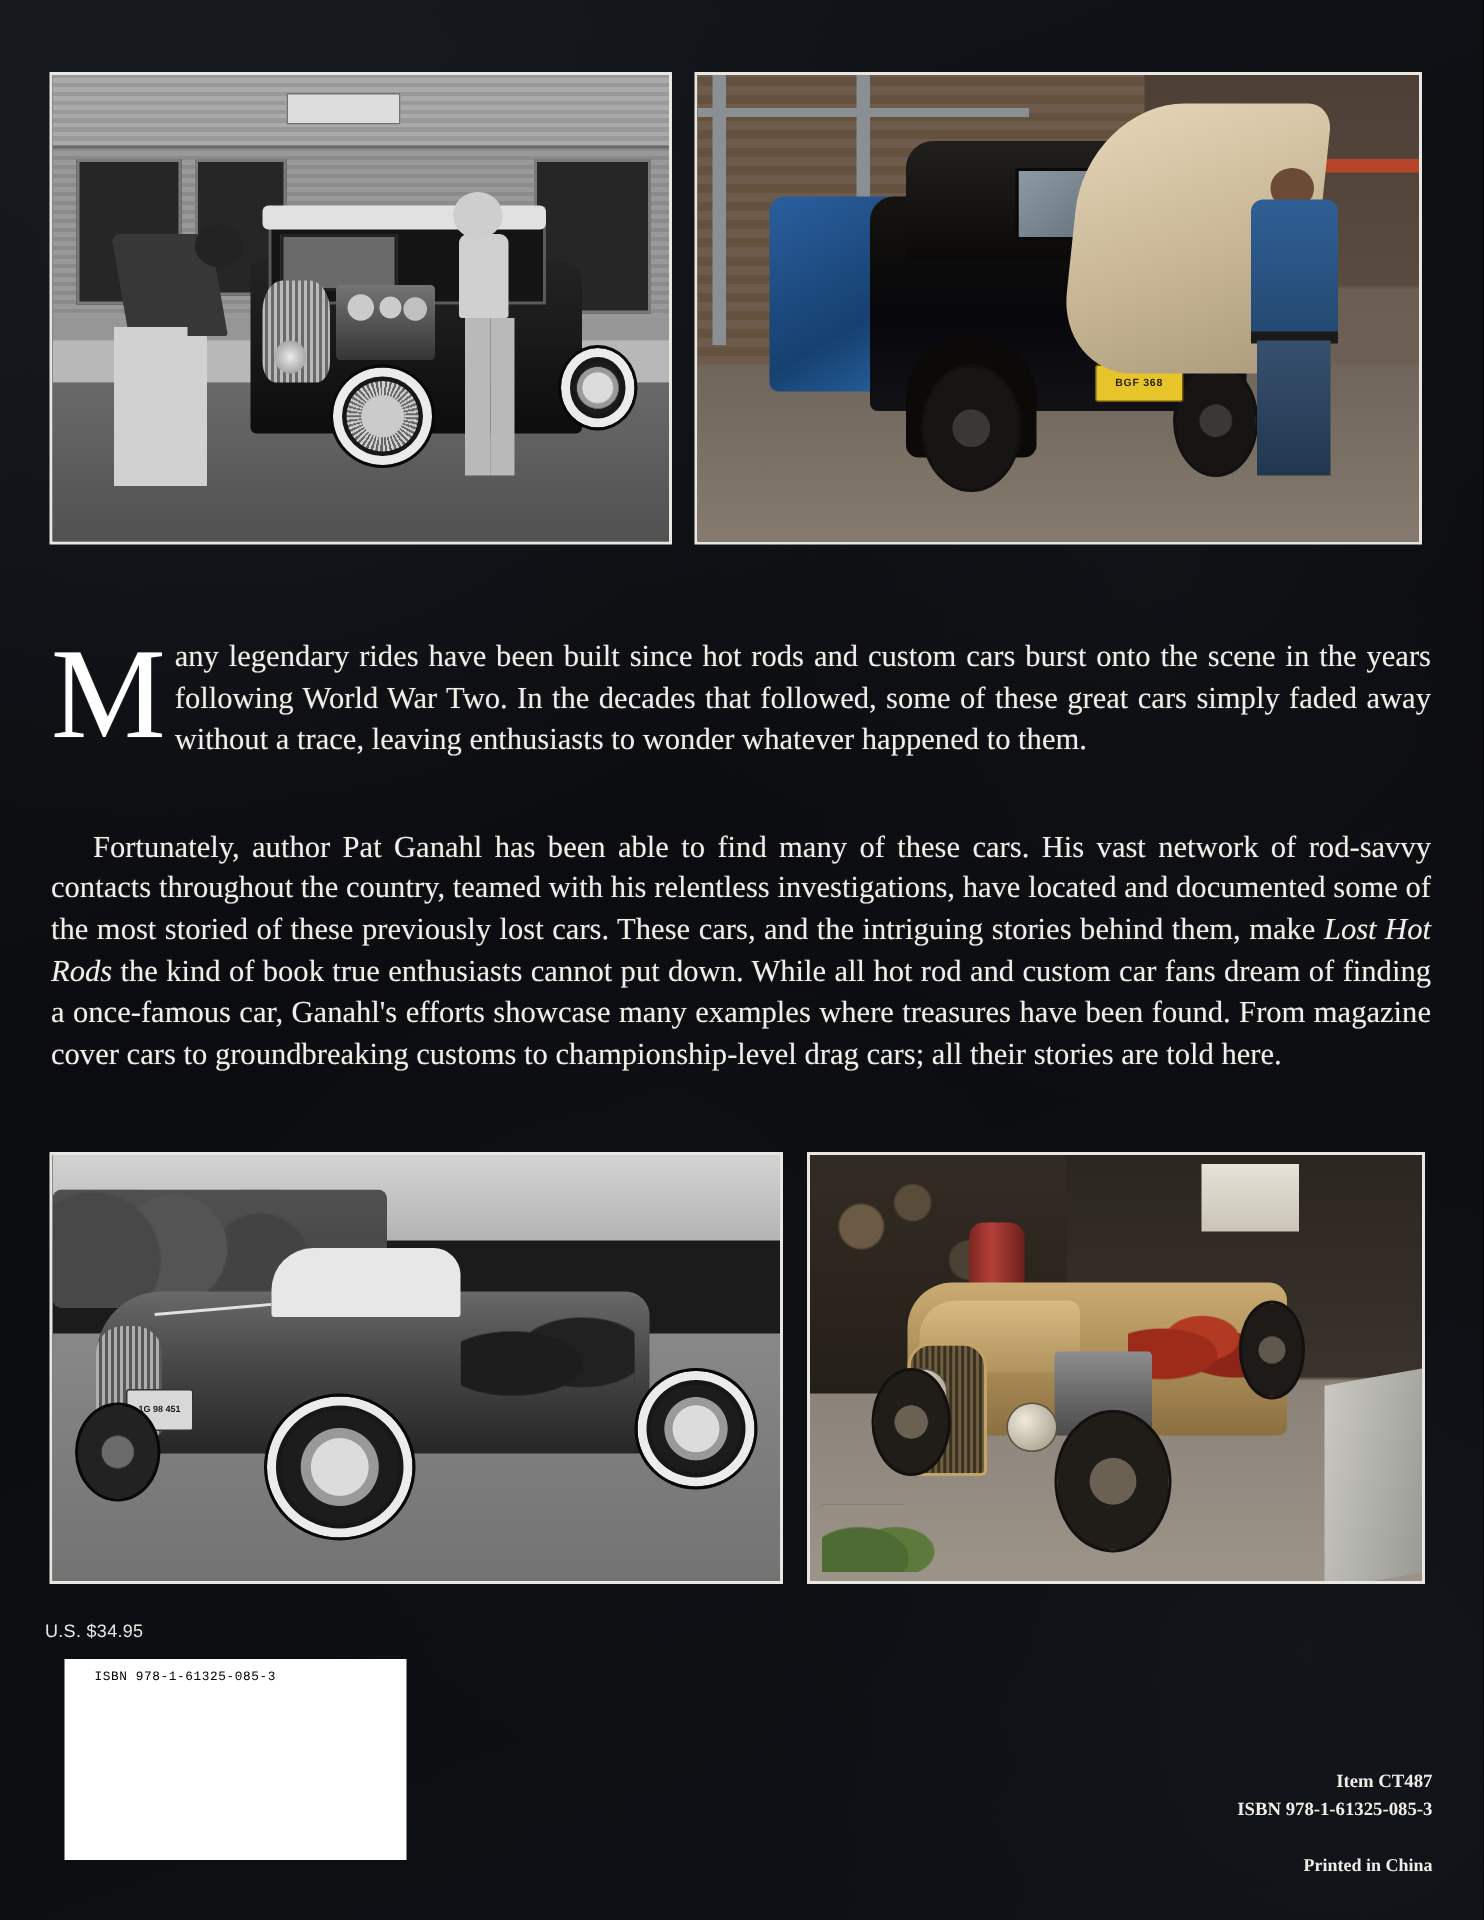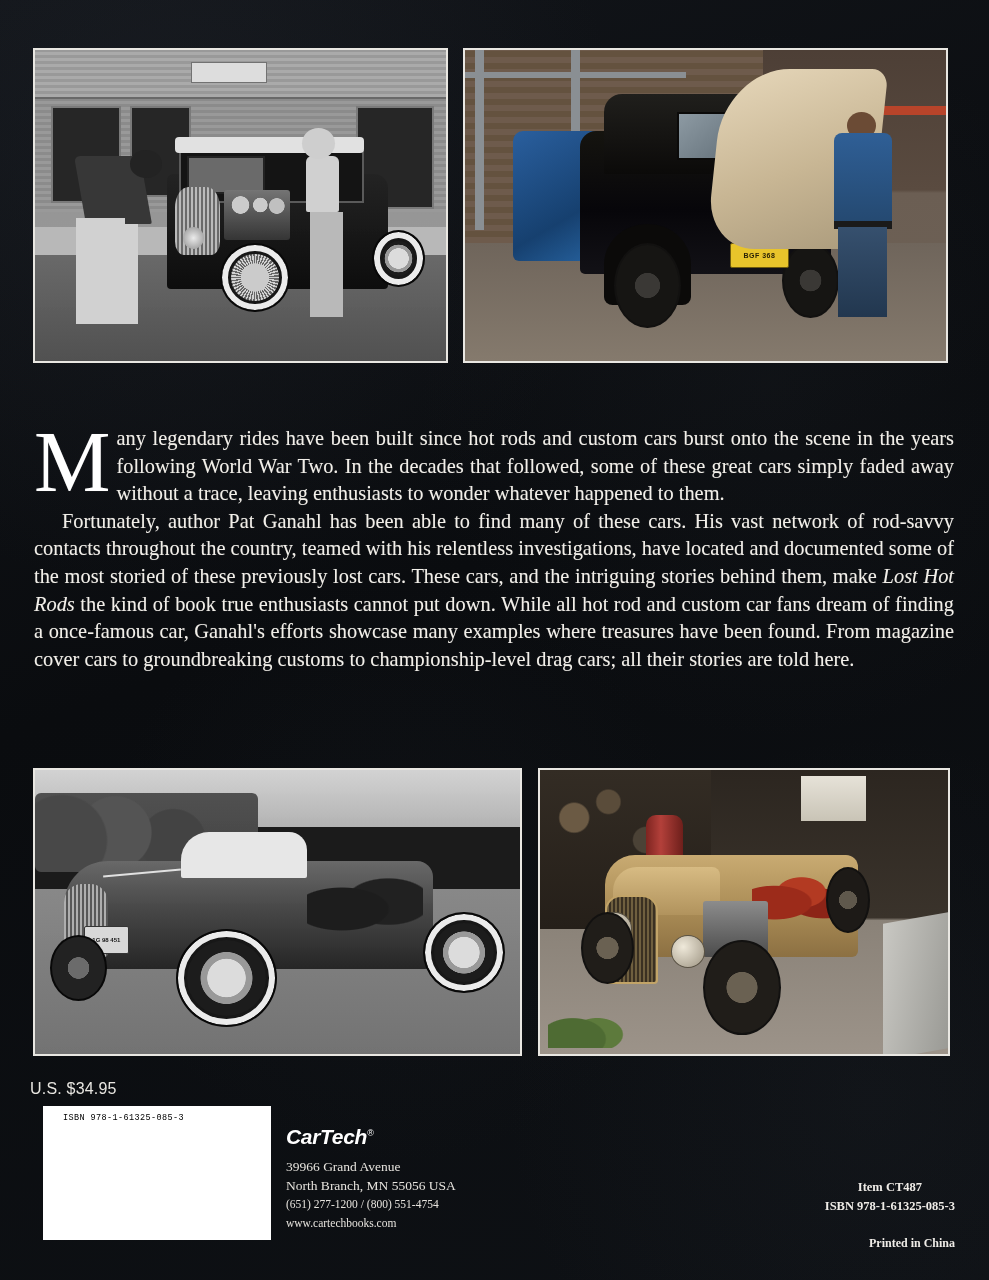--- a/index.html
+++ b/index.html
@@ -318,38 +318,38 @@
     top: 425px;
     width: 920px;
     color: #f2efe9;
     font-family: "Liberation Serif", serif;
     font-size: 20.4px;
     line-height: 27.6px;
     text-align: justify;
     text-shadow: 0 0 1px rgba(255,255,255,.25);
   }
   #blurb p { margin: 0; }
-  #blurb p + p { text-indent: 28px; }
+  #blurb p + p { text-indent: 28px; margin-top: 44px; }
   .dropcap {
     float: left;
     font-family: "Liberation Serif", serif;
     font-size: 86px;
     line-height: 66px;
     padding: 4px 6px 0 0;
     color: #ffffff;
     font-weight: 400;
   }
   .title-italic { font-style: italic; }
 
   
   #price {
     position:absolute; left:30px; top:1080px;
     color:#e8e6e1;
     font-family:"Liberation Sans", sans-serif;
-    font-size:16px; letter-spacing:.2px;
+    font-size:12px; letter-spacing:.2px;
   }
   #barcode {
     position:absolute; left:43px; top:1106px;
     width:228px; height:134px;
     background:#fff;
     box-sizing:border-box;
     padding:6px 6px 4px 6px;
   }
   .bc-isbn {
     font-family:"Liberation Mono", monospace;
@@ -394,21 +394,21 @@
     margin-bottom:8px;
   }
   #brand sup { font-size:9px; vertical-align:super; font-style:normal; font-weight:400; }
   .pub-line {
     font-family:"Liberation Serif", serif;
     font-size:13.5px; line-height:19px; color:#e6e3dd;
   }
   .pub-line.small { font-size:11.5px; }
   #itemblock {
     position:absolute; right:34px; top:1178px;
-    text-align:center; color:#efece7;
+    text-align:right; color:#efece7;
     font-family:"Liberation Serif", serif;
     font-size:12.5px; line-height:19px; font-weight:700;
   }
   #printed {
     position:absolute; right:34px; top:1236px;
     text-align:left; color:#efece7;
     font-family:"Liberation Serif", serif;
     font-size:12px; font-weight:700;
   }
 </style>
@@ -526,27 +526,20 @@
   </div>
 
   <div id="price">U.S. $34.95</div>
 
   <div id="barcode">
     <div class="bc-isbn">ISBN  978-1-61325-085-3</div>
     <div class="bc-row">
     </div>
   </div>
 
-  <div id="publisher">
-    <div id="brand"><span>CarTech</span><sup>®</sup></div>
-    <div class="pub-line">39966 Grand Avenue</div>
-    <div class="pub-line">North Branch, MN 55056 USA</div>
-    <div class="pub-line small">(651) 277-1200 / (800) 551-4754</div>
-    <div class="pub-line small">www.cartechbooks.com</div>
-  </div>
 
   <div id="itemblock">
     <div>Item CT487</div>
     <div>ISBN 978-1-61325-085-3</div>
   </div>
   <div id="printed">Printed in China</div>
 
 </div>
 
 </body></html>

